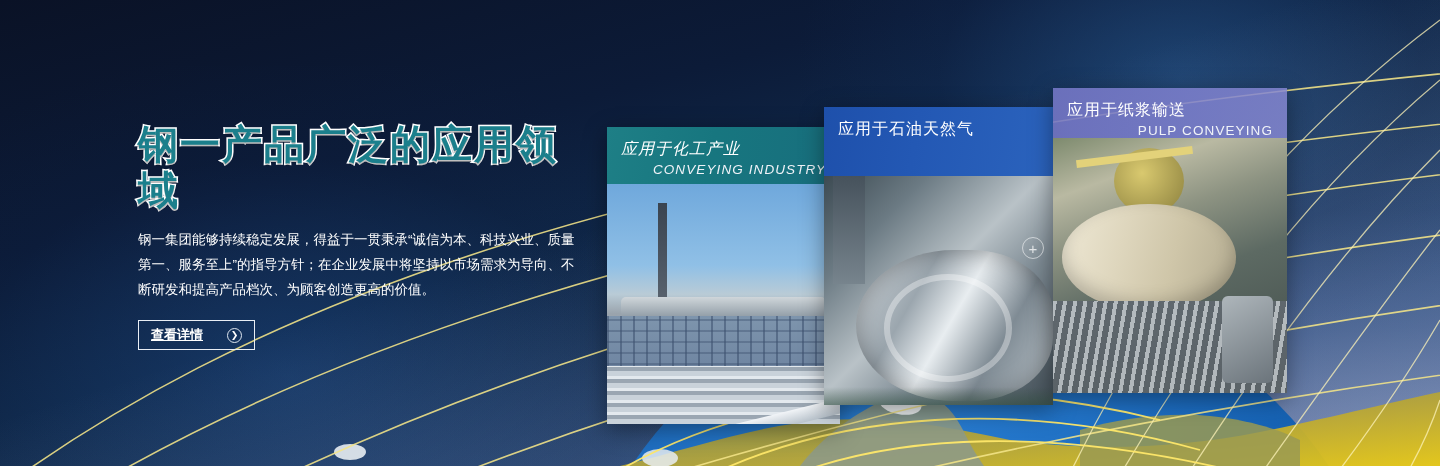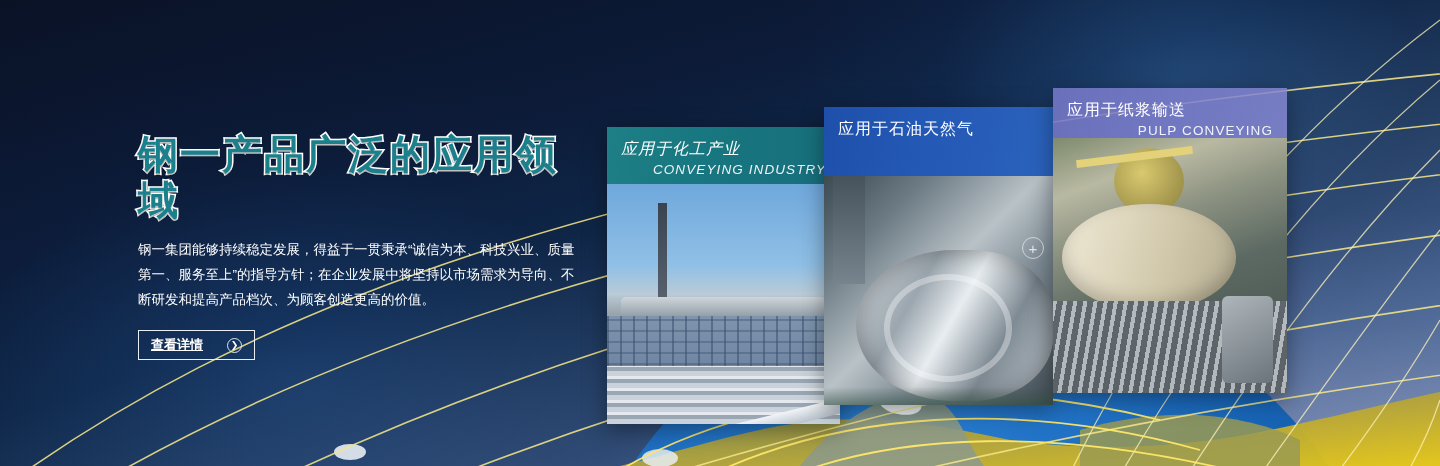--- a/index.html
+++ b/index.html
@@ -20,21 +20,21 @@
     background:radial-gradient(ellipse at center, rgba(42,92,150,.55) 0%, rgba(20,48,92,.22) 45%, rgba(10,23,48,0) 72%);}
   .bg-glow-bl{position:absolute;left:-160px;bottom:-220px;width:900px;height:620px;
     background:radial-gradient(ellipse at center, rgba(28,70,128,.50) 0%, rgba(12,32,66,.18) 50%, rgba(10,23,48,0) 75%);}
   .bg-haze{position:absolute;inset:0;
     background:linear-gradient(to bottom right, rgba(10,18,38,.0) 45%, rgba(176,170,200,.22) 78%, rgba(210,200,215,.30) 100%);}
 
   .arcs{position:absolute;inset:0;}
   .globe-wrap{position:absolute;inset:0;overflow:hidden;}
 
   
-  .copy{position:absolute;left:138px;top:131px;width:450px;}
+  .copy{position:absolute;left:138px;top:121px;width:450px;}
   .headline{
     margin:0;font-size:40px;line-height:46px;font-weight:bold;letter-spacing:2px;
     color:#1b7f8c;
     -webkit-text-stroke:3px #ffffff;
     paint-order:stroke fill;
     text-shadow:0 2px 0 rgba(0,0,0,.25);
   }
   .para{margin:14px 0 0 0;font-size:13.5px;line-height:25px;color:#ffffff;font-weight:normal;width:440px;}
   .cta{
     display:inline-flex;align-items:center;gap:24px;margin-top:18px;

